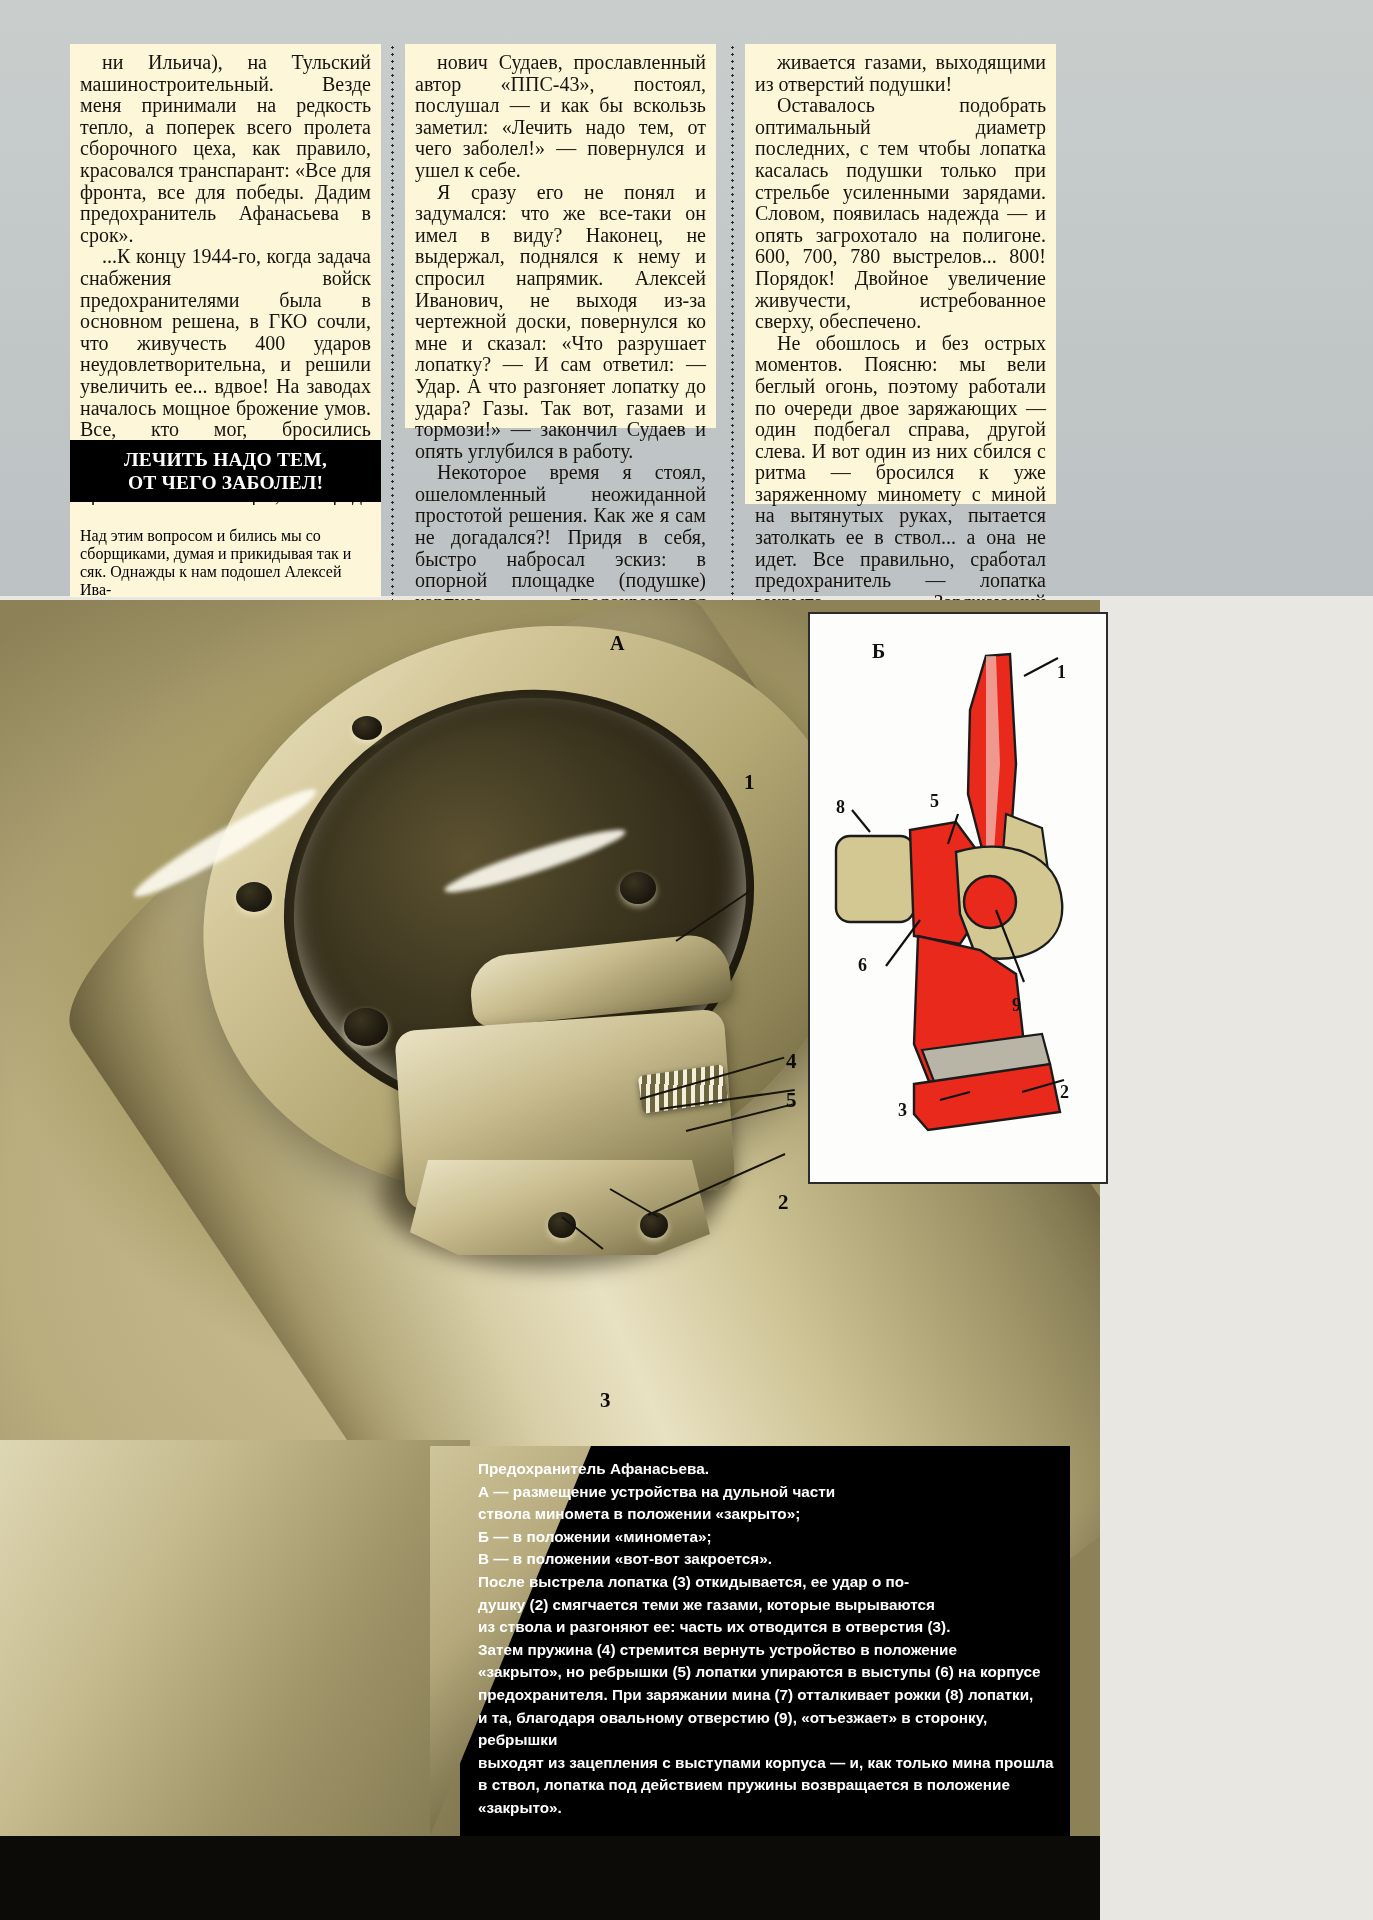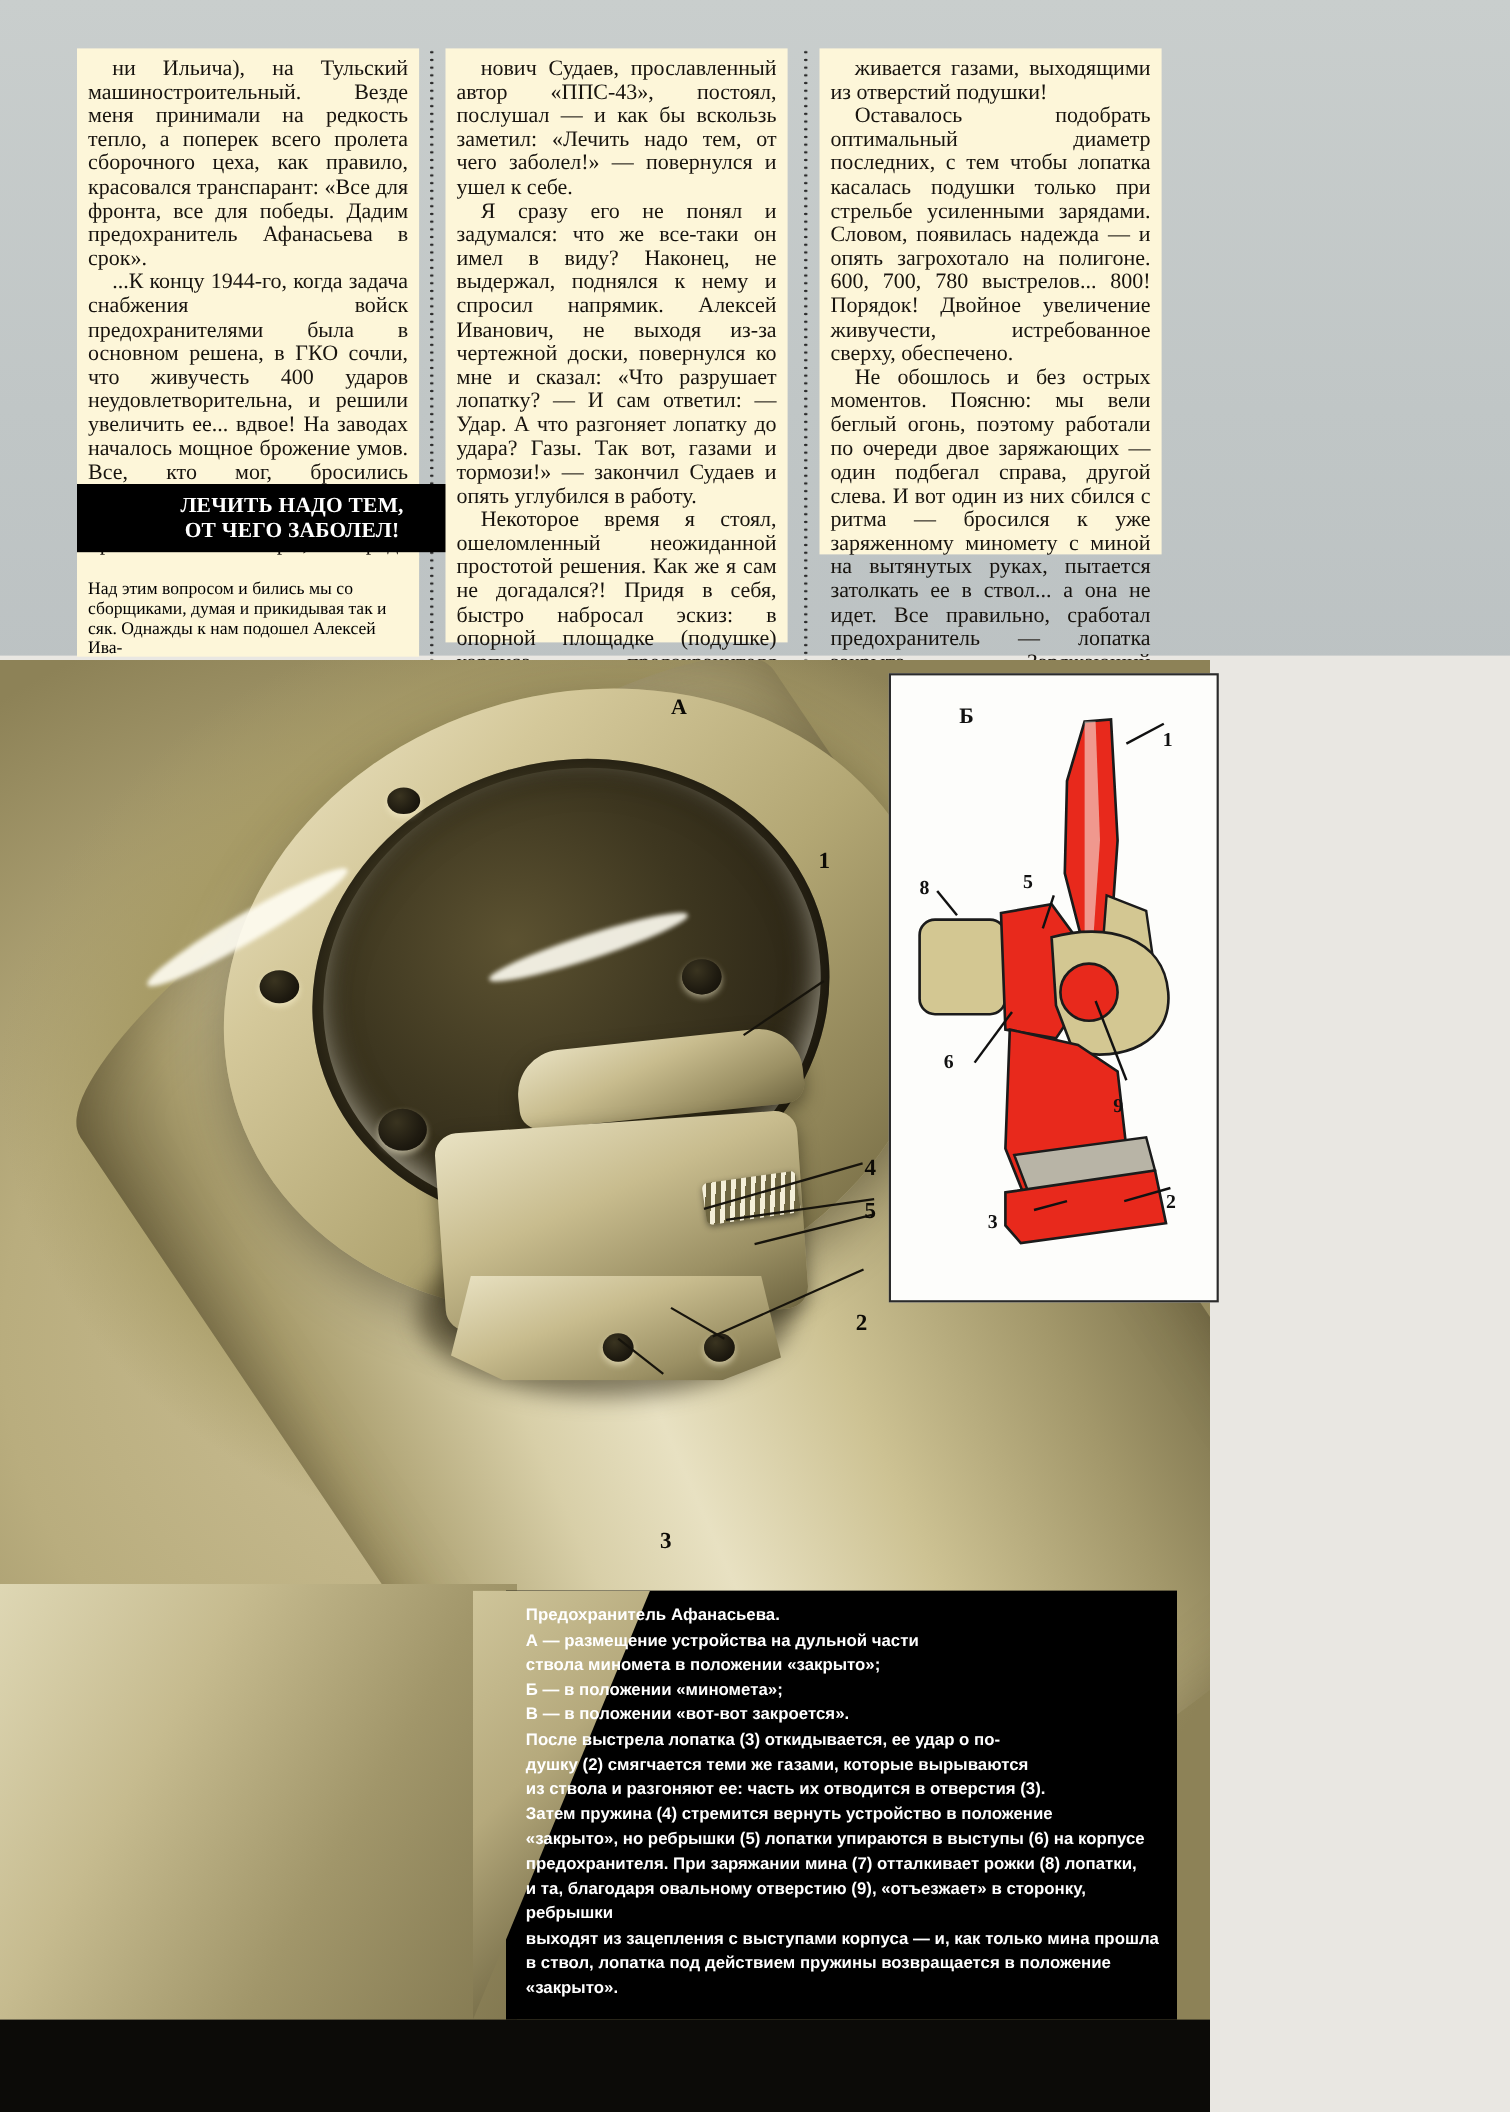--- a/index.html
+++ b/index.html
@@ -28,28 +28,28 @@
      font-size:20px;line-height:21.6px;
      text-align:justify;
      text-indent:22px;
      color:#17130e;
      hyphens:auto;
      -webkit-hyphens:auto;
      font-family:"Liberation Serif",serif;
   }
   .col p + p{margin-top:0;}
   #col1{left:70px;height:463px;}
-  #col2{left:405px;height:540px;}
+  #col2{left:405px;height:384px;}
   #col3{left:745px;height:460px;}
 
   .blackhead{position:absolute;left:70px;top:440px;width:311px;height:62px;
       background:#000;color:#fff;display:flex;flex-direction:column;
       align-items:center;justify-content:center;
       font-family:"Liberation Serif",serif;font-weight:bold;
-      font-size:19.5px;line-height:23px;letter-spacing:.2px;text-align:right;padding-left:40px;}
+      font-size:19.5px;line-height:23px;letter-spacing:.2px;text-align:right;}
   #col1b{position:absolute;left:70px;top:505px;width:311px;height:92px;
       background:#fdf6d9;padding:6px 10px 8px 10px;box-sizing:border-box;}
 
   
   .dotrule{position:absolute;top:44px;width:3px;height:560px;
      background-image:radial-gradient(circle, #2a2a2a 1.2px, rgba(0,0,0,0) 1.4px);
      background-size:3px 7px;background-repeat:repeat-y;}
   #dot1{left:391px;}
   #dot2{left:731px;}
 

